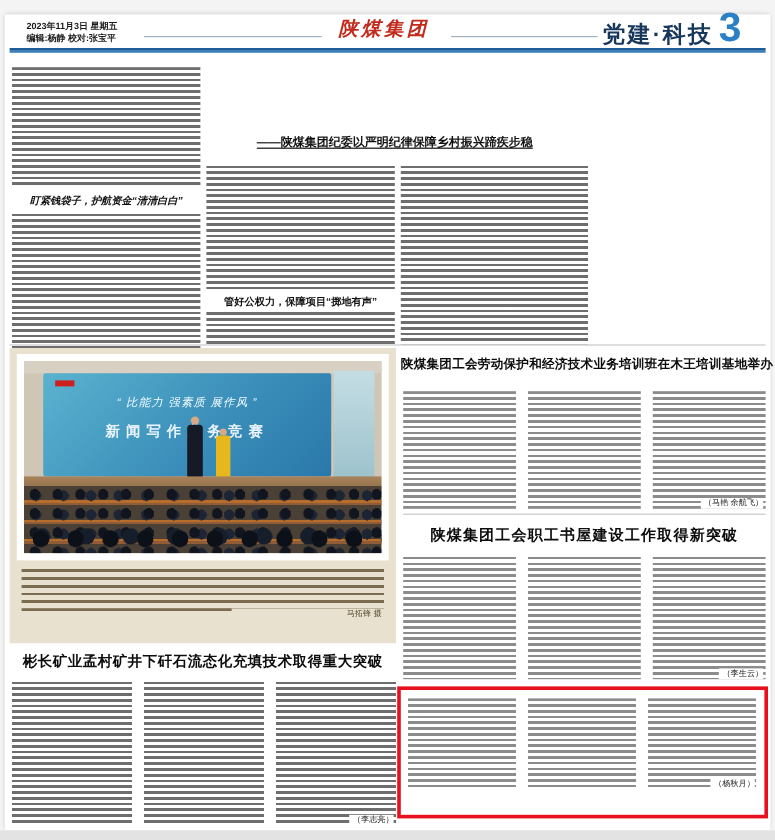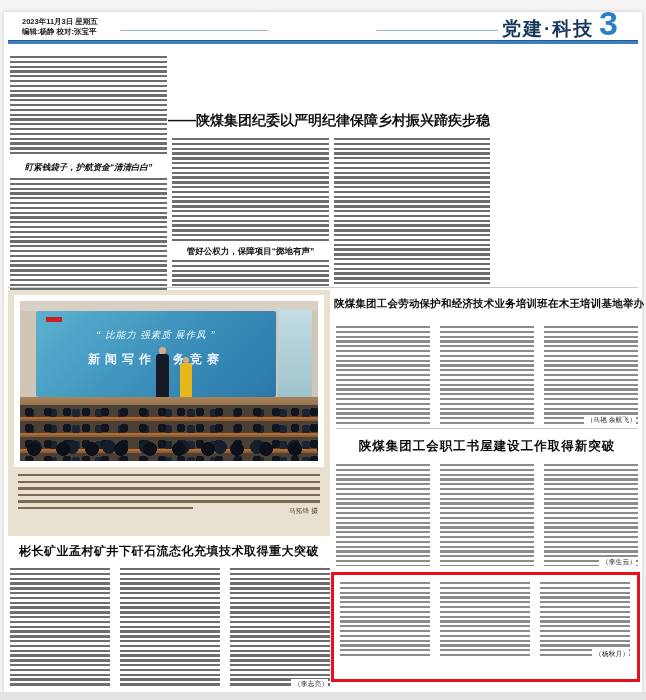--- a/index.html
+++ b/index.html
@@ -20,28 +20,29 @@
 </head>
 <body>
 
 <div id="stage">
   <div id="paper"></div>
 
   <div class="abs" style="left:22px;top:17px;font-size:7.5px;font-weight:bold;color:#1a1a1a;line-height:10px;">2023年11月3日 星期五</div>
   <div class="abs" style="left:22px;top:27px;font-size:7.5px;font-weight:bold;color:#1a1a1a;line-height:10px;">编辑:杨静  校对:张宝平</div>
 
   <div class="abs" style="left:120px;top:30px;width:148px;height:1px;background:#9fb3c4;"></div>
+  <div class="abs ctr" style="left:268px;top:14px;width:104px;font-family:'Liberation Serif','DejaVu Serif',serif;font-style:italic;font-weight:bold;font-size:16px;letter-spacing:3px;color:#c22a1c;">陕煤集团</div>
   <div class="abs" style="left:376px;top:30px;width:122px;height:1px;background:#9fb3c4;"></div>
 
   <div class="abs" style="left:502px;top:16px;font-size:19px;font-weight:bold;letter-spacing:2px;color:#16365c;">党建·科技</div>
   <div class="abs" style="left:599px;top:4px;font-size:34px;font-weight:bold;color:#2b7fc4;">3</div>
 
   <div class="abs" style="left:8px;top:40px;width:630px;height:4px;background:linear-gradient(to bottom,#1f5c96 0 1.5px,#3f7fba 1.5px 4px);"></div>
 
-  <div class="abs ctr" style="left:168px;top:112px;width:322px;font-size:14px;font-weight:bold;color:#111;">——陕煤集团纪委以严明纪律保障乡村振兴蹄疾步稳</div>
+  <div class="abs ctr" style="left:168px;top:112px;width:322px;font-size:10px;font-weight:bold;color:#111;text-decoration:underline;">——陕煤集团纪委以严明纪律保障乡村振兴蹄疾步稳</div>
 
   <div class="abs" style="left:10px;top:56px;width:157px;height:231px;">
     <div class="greek" style="height:100px;"></div>
     <div class="subhead" style="margin:5px 0;font-style:italic;">盯紧钱袋子，护航资金“清清白白”</div>
     <div class="greek" style="height:113px;"></div>
   </div>
 
   <div class="abs" style="left:172px;top:138px;width:157px;height:149px;">
     <div class="greek" style="height:104px;"></div>
     <div class="subhead" style="margin:3px 0;">管好公权力，保障项目“掷地有声”</div>
@@ -57,21 +58,21 @@
 
   <div class="abs" style="left:8px;top:290px;width:322px;height:246px;background:#e9e1cf;">
 
     <div class="abs" style="left:6px;top:5px;width:310px;height:172px;background:#ffffff;">
 
       <div class="abs" style="left:6px;top:6px;width:298px;height:160px;background:#cfc6b6;overflow:hidden;">
         <div class="abs" style="left:0;top:0;width:298px;height:10px;background:#d8d0c2;"></div>
 
         <div class="abs" style="left:16px;top:10px;width:240px;height:86px;background:linear-gradient(135deg,#5bb2cf 0%,#3b8fba 55%,#2a78aa 100%);border-radius:2px;">
           <div class="abs" style="left:10px;top:6px;width:16px;height:5px;background:#cc2020;"></div>
-          <div class="abs ctr" style="left:0;top:18px;width:240px;font-size:9.5px;letter-spacing:1px;color:#f2fbff;font-family:Liberation Serif, serif;font-style:italic;">“ 比能力  强素质  展作风 ”</div>
+          <div class="abs ctr" style="left:0;top:18px;width:240px;font-size:9.5px;letter-spacing:1px;color:#f2fbff;font-family:Liberation Sans, sans-serif;font-style:italic;">“ 比能力  强素质  展作风 ”</div>
           <div class="abs ctr" style="left:0;top:40px;width:240px;font-size:12px;font-weight:bold;letter-spacing:5px;color:#eaf4ff;">新闻写作业务竞赛</div>
         </div>
 
         <div class="abs" style="left:258px;top:8px;width:34px;height:90px;background:linear-gradient(to bottom,#c4dde4,#9dc2cc);"></div>
 
         <div class="abs" style="left:136px;top:46px;width:13px;height:54px;">
           <div style="width:7px;height:7px;border-radius:50%;background:#d7aa85;margin:0 auto;"></div>
           <div style="width:13px;height:46px;background:#151a24;border-radius:3px 3px 0 0;"></div>
         </div>
         <div class="abs" style="left:160px;top:56px;width:12px;height:44px;">

